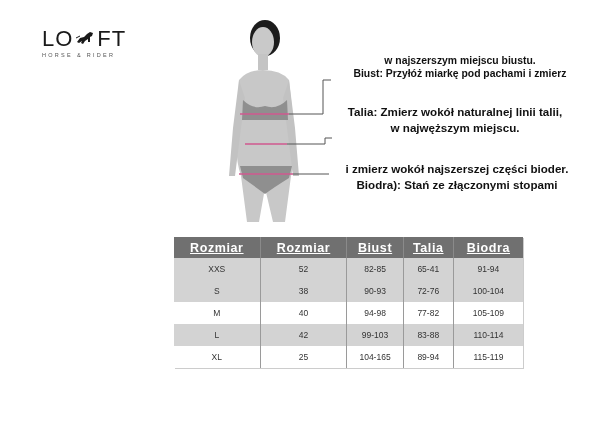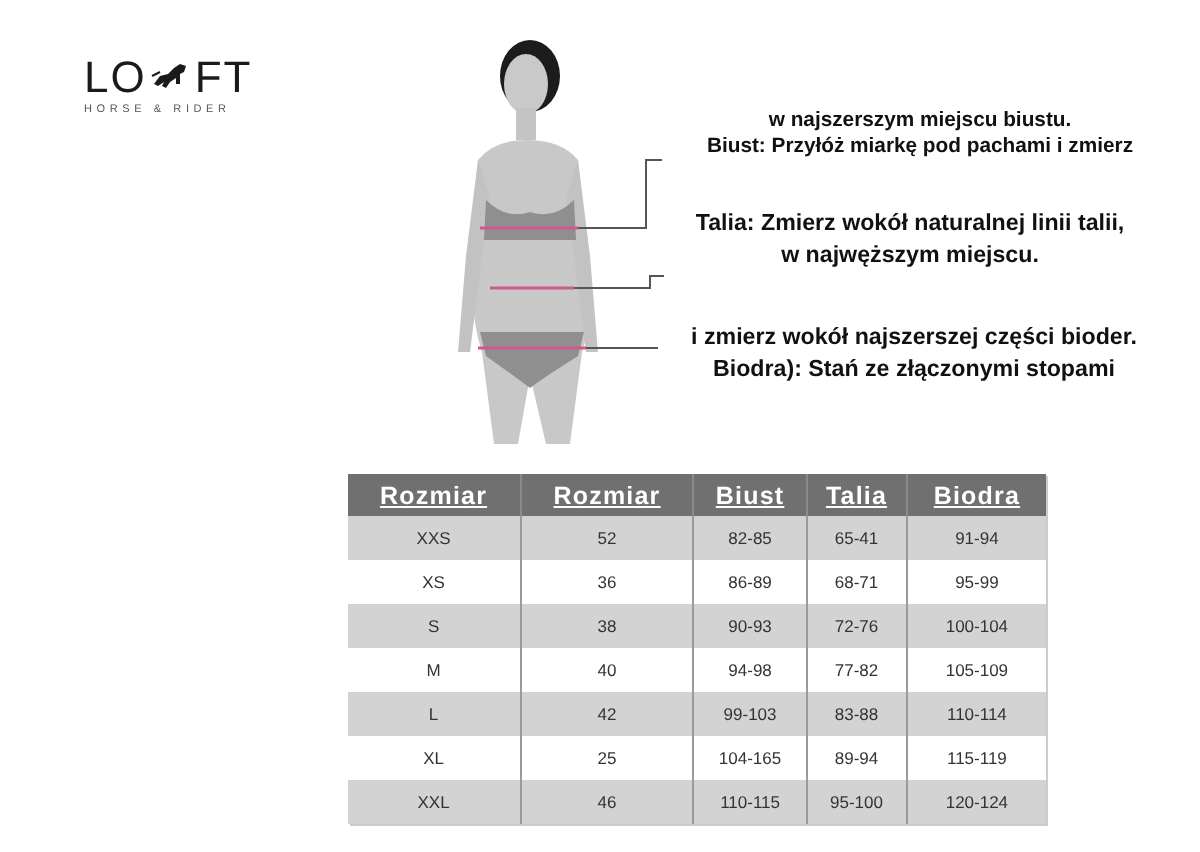--- a/index.html
+++ b/index.html
@@ -86,27 +86,20 @@
     </tr>
   </thead>
   <tbody>
     <tr class="odd">
       <td>XXS</td>
       <td>52</td>
       <td>82-85</td>
       <td>65-41</td>
       <td>91-94</td>
     </tr>
-    <tr class="even">
-      <td>XS</td>
-      <td>36</td>
-      <td>86-89</td>
-      <td>68-71</td>
-      <td>95-99</td>
-    </tr>
     <tr class="odd">
       <td>S</td>
       <td>38</td>
       <td>90-93</td>
       <td>72-76</td>
       <td>100-104</td>
     </tr>
     <tr class="even">
       <td>M</td>
       <td>40</td>
@@ -121,21 +114,14 @@
       <td>83-88</td>
       <td>110-114</td>
     </tr>
     <tr class="even">
       <td>XL</td>
       <td>25</td>
       <td>104-165</td>
       <td>89-94</td>
       <td>115-119</td>
     </tr>
-    <tr class="odd">
-      <td>XXL</td>
-      <td>46</td>
-      <td>110-115</td>
-      <td>95-100</td>
-      <td>120-124</td>
-    </tr>
   </tbody>
 </table>
 
 </body></html>

